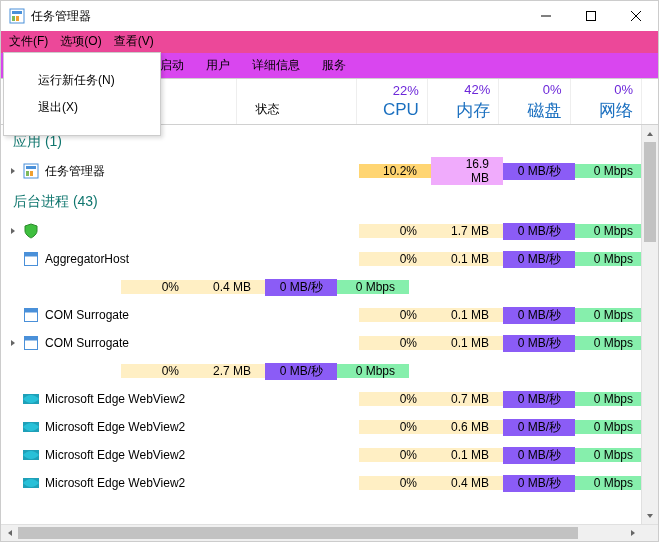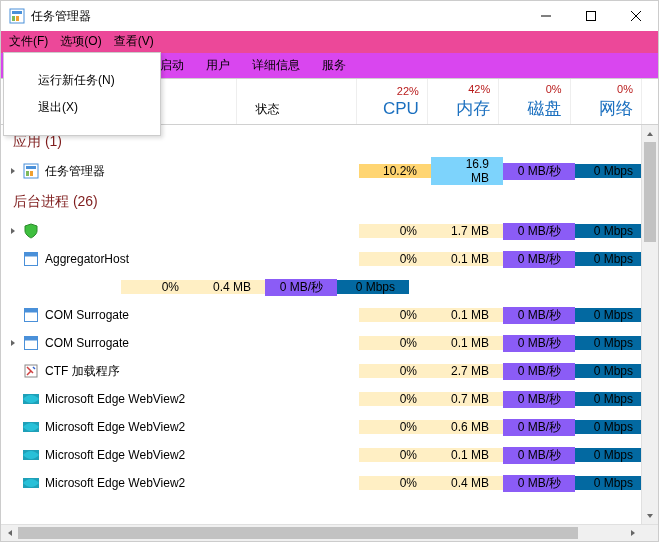--- a/index.html
+++ b/index.html
@@ -97,32 +97,32 @@
   .col-metric {
     width: 72px;
     border-left: 1px solid #eee;
     display: flex;
     flex-direction: column;
     align-items: flex-end;
     justify-content: center;
     padding: 4px 8px;
   }
   .col-metric.last-extra { width: 12px; border-left:1px solid #eee; }
-  .metric-pct { font-size: 11px; color: #b91c1c; }
+  .metric-pct { font-size: 13px; color: #6d28d9; }
   .metric-label { font-size: 17px; color: #1a6fbf; margin-top: 2px; }
   
   .table-body {
     flex: 1;
     overflow-y: hidden;
     position: relative;
   }
   .group-header {
     padding: 8px 10px 6px 12px;
     font-size: 14px;
-    color: #7f1d1d;
+    color: #0f766e;
   }
   .row {
     display: flex;
     height: 28px;
     align-items: center;
   }
   .row .cell-name {
     width: 238px;
     display: flex;
     align-items: center;
@@ -133,23 +133,23 @@
   }
   .row .cell-status { width: 120px; }
   .row .cell-metric {
     width: 72px;
     text-align: right;
     padding: 0 14px;
     font-size: 12px;
   }
   .heat1 { background: #8b5cf6; }
   .heat2 { background: #ffefc4; }
-  .heat3 { background: #7dd3fc; }
+  .heat3 { background: #f0abfc; }
   .heat4 { background: #ffd572; }
-  .heat-net { background: #0369a1; }
+  .heat-net { background: #86efac; }
   .expander {
     width: 12px; height: 12px; margin-right: 4px;
     display: inline-flex; align-items: center; justify-content: center;
     color: #666;
   }
   .expander.empty { visibility: hidden; }
   .proc-icon {
     width: 16px; height: 16px; margin-right: 6px;
     display: inline-flex; align-items: center; justify-content: center;
   }
@@ -275,21 +275,21 @@
           <span>任务管理器</span>
         </div>
         <div class="cell-status"></div>
         <div class="cell-metric heat4">10.2%</div>
         <div class="cell-metric heat3">16.9 MB</div>
         <div class="cell-metric heat1">0 MB/秒</div>
         <div class="cell-metric heat-net">0 Mbps</div>
       </div>
     </div>
 
-  <div class="group-header">后台进程 (26)</div>
+  <div class="group-header">后台进程 (43)</div>
 
   <div id="bg-rows">
       <div class="row">
         <div class="cell-name">
           <span class="expander">
             <svg width="8" height="8" viewBox="0 0 8 8">
               <polygon points="2,1 6,4 2,7" fill="#666"></polygon>
             </svg>
           </span>
           <span class="proc-icon">
@@ -368,35 +368,20 @@
           </span>
           <span>COM Surrogate</span>
         </div>
         <div class="cell-status"></div>
         <div class="cell-metric heat2">0%</div>
         <div class="cell-metric heat2">0.1 MB</div>
         <div class="cell-metric heat1">0 MB/秒</div>
         <div class="cell-metric heat-net">0 Mbps</div>
       </div>
       <div class="row">
-        <div class="cell-name">
-          <span class="expander empty">
-            <svg width="8" height="8" viewBox="0 0 8 8">
-              <polygon points="2,1 6,4 2,7" fill="#666"></polygon>
-            </svg>
-          </span>
-          <span class="proc-icon">
-            <svg viewBox="0 0 16 16">
-              <rect x="2" y="2" width="12" height="12" fill="#fff" stroke="#888"></rect>
-              <path d="M4 4 L10 10 M4 12 L8 8" stroke="#d04040" stroke-width="1.5"></path>
-              <path d="M10 4 L12 6" stroke="#3060d0" stroke-width="1.5"></path>
-            </svg>
-          </span>
-          <span>CTF 加载程序</span>
-        </div>
         <div class="cell-status"></div>
         <div class="cell-metric heat2">0%</div>
         <div class="cell-metric heat2">2.7 MB</div>
         <div class="cell-metric heat1">0 MB/秒</div>
         <div class="cell-metric heat-net">0 Mbps</div>
       </div>
       <div class="row">
         <div class="cell-name">
           <span class="expander empty">
             <svg width="8" height="8" viewBox="0 0 8 8">

